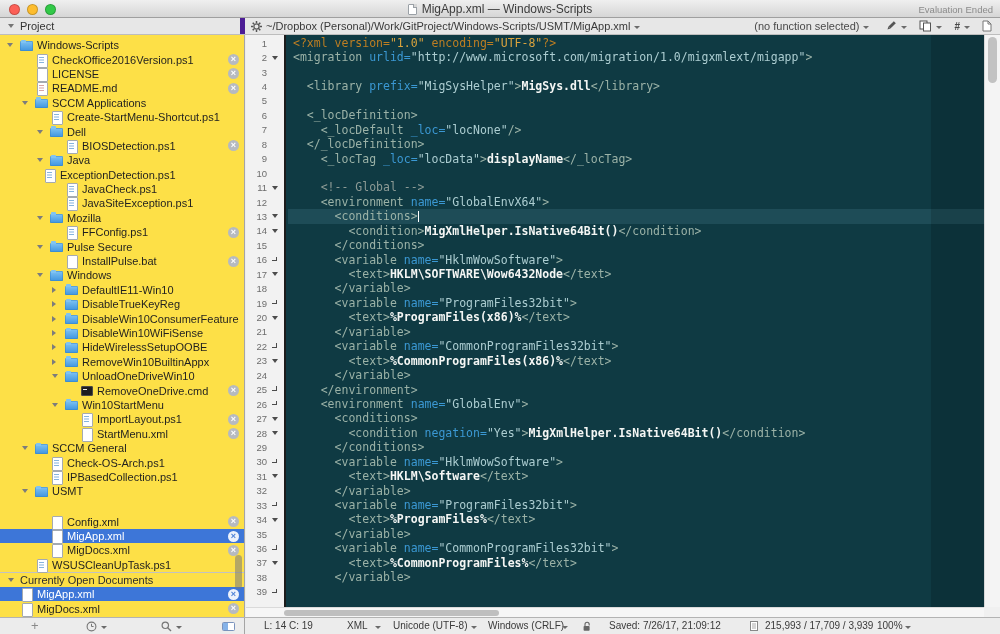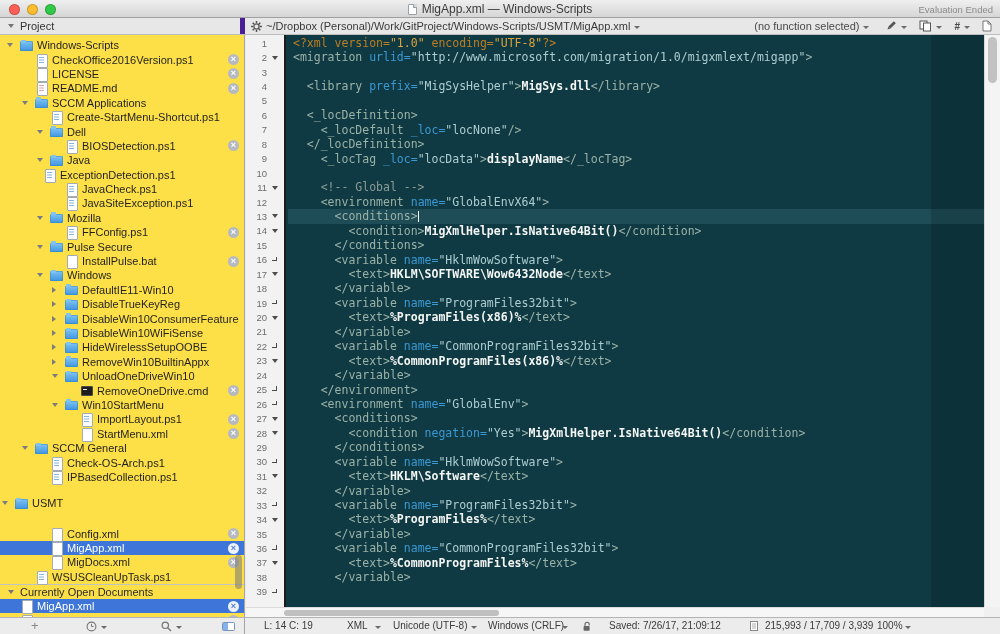--- a/index.html
+++ b/index.html
@@ -357,21 +357,21 @@
         <div class="trow" style="padding-left: 35px;">
           <span class="disc"></span>
           <span class="fi ps1"></span>
           <span class="lbl">Check-OS-Arch.ps1</span>
         </div>
         <div class="trow" style="padding-left: 35px;">
           <span class="disc"></span>
           <span class="fi ps1"></span>
           <span class="lbl">IPBasedCollection.ps1</span>
         </div>
-        <div class="trow" style=" margin-top: 12px;">
+        <div class="trow" style="padding-left: 20px;">
           <span class="disc">
             <span class="tri-down"></span>
           </span>
           <span class="fi folder"></span>
           <span class="lbl">USMT</span>
         </div>
         <div class="trow" style="padding-left: 35px; margin-top: 16px;">
           <span class="disc"></span>
           <span class="fi doc"></span>
           <span class="lbl">Config.xml</span>

